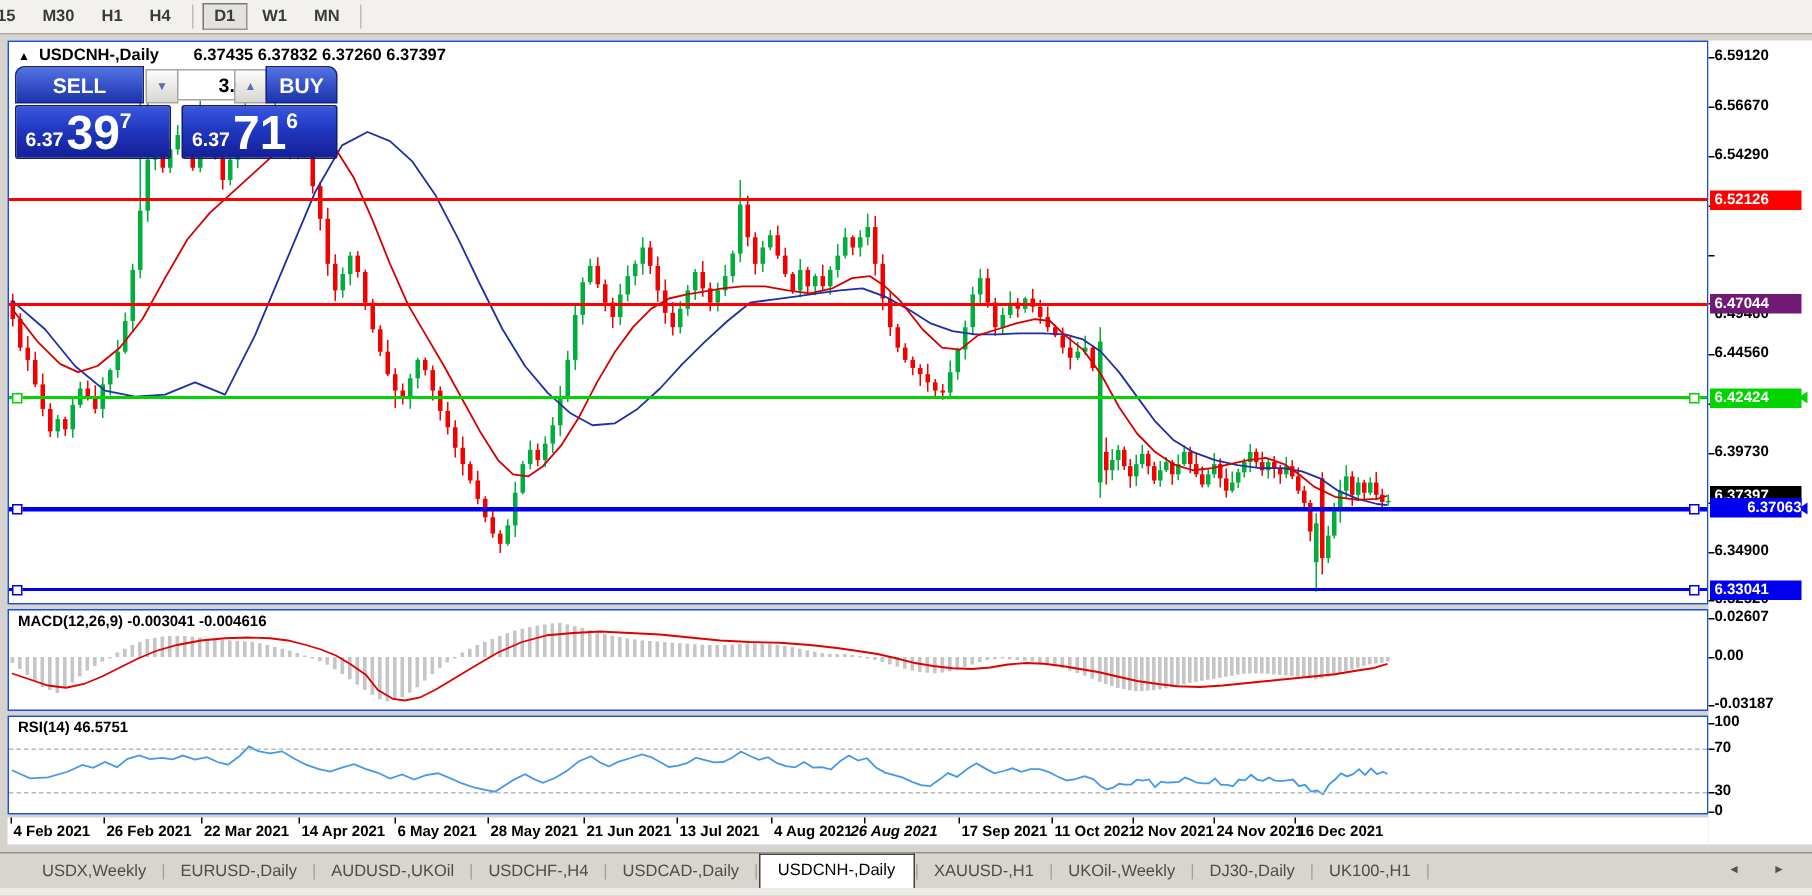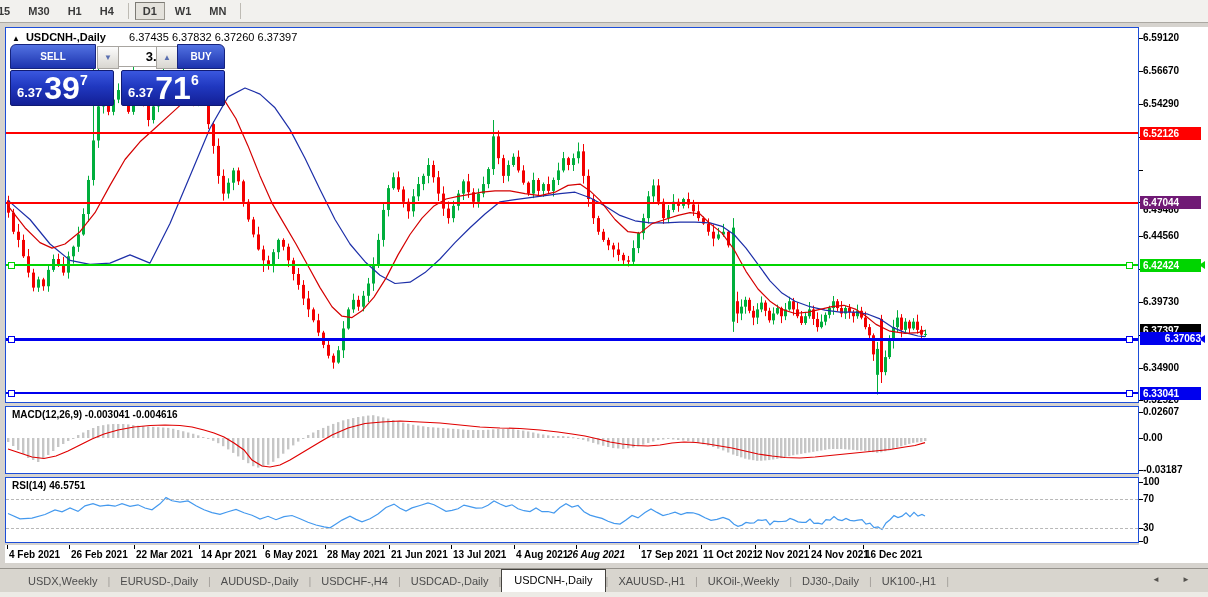--- a/index.html
+++ b/index.html
@@ -23,21 +23,21 @@
   .date-label{position:absolute;top:4px;font-size:10px;font-weight:600;color:#000;white-space:nowrap;}
   .date-tick{position:absolute;top:0;width:1px;height:4px;background:#000;}
   .edge-arrow{position:absolute;width:0;height:0;border-top:4px solid transparent;border-bottom:4px solid transparent;}
   .ind-label{position:absolute;left:6px;top:2px;font-size:10px;font-weight:600;color:#000;white-space:nowrap;}
   .rsi-level{position:absolute;left:0;width:100%;border-top:1px dashed #B8B8B8;}
   
   #chart-title{position:absolute;left:12px;top:31px;font-size:11px;font-weight:700;color:#000;white-space:nowrap;}
   #collapse-tri{font-size:8px;margin-right:6px;}
   
   #trade-panel{position:absolute;left:10px;top:44px;width:215px;height:62px;}
-  .btn-blue{background:linear-gradient(#5272E2,#1C33AE);color:#fff;font-size:10px;font-weight:700;
+  .btn-blue{background:linear-gradient(#5272E2,#1C33AE);color:#fff;font-size:14px;font-weight:700;
             border:1px solid #16247E;display:flex;align-items:center;justify-content:center;cursor:pointer;}
   #sell-btn{position:absolute;left:0;top:0;width:86px;height:25px;border-radius:6px 0 0 0;}
   #buy-btn{position:absolute;left:167px;top:0;width:48px;height:25px;border-radius:0 6px 0 0;}
   .spin-btn{position:absolute;top:2px;width:20px;height:21px;background:linear-gradient(#FCFCFC,#D8D6D0);
             border:1px solid #A8A5A0;color:#5A6FB0;font-size:8px;display:flex;align-items:center;justify-content:center;cursor:pointer;}
   #vol-input{position:absolute;left:108px;top:2px;width:52px;height:19px;border:1px solid #A8A5A0;
              font-family:"Liberation Sans",sans-serif;font-size:13px;font-weight:700;text-align:right;padding:0 6px 0 0;}
   .quote-box{position:absolute;top:26px;width:104px;height:36px;border-radius:2px;
              background:linear-gradient(#3A57DF 0%,#2038C0 45%,#131F96 100%);border:1px solid #101A72;
              color:#fff;display:flex;align-items:flex-end;padding:0 0 2px 6px;box-sizing:border-box;cursor:pointer;}
@@ -757,21 +757,21 @@
       <div class="date-tick" style="left: 750px;"></div>
       <div class="date-label" style="left: 752px;">2 Nov 2021</div>
       <div class="date-tick" style="left: 804px;"></div>
       <div class="date-label" style="left: 806px;">24 Nov 2021</div>
       <div class="date-tick" style="left: 858px;"></div>
       <div class="date-label" style="left: 860px;">16 Dec 2021</div>
     </div>
 
 <div id="chart-title">
   <span id="collapse-tri">▲</span><span>USDCNH-,Daily</span>
-  <span style="font-weight:400;margin-left:4px;padding-left:16px;">6.37435 6.37832 6.37260 6.37397</span>
+  <span style="font-weight:700;margin-left:4px;padding-left:16px;">6.37435 6.37832 6.37260 6.37397</span>
 </div>
 
 <div id="trade-panel">
   <button id="sell-btn" class="btn-blue">SELL</button>
   <span class="spin-btn" style="left:87px;">
         <span>▼</span>
       </span>
   <input id="vol-input" value="3.00" style="">
   <span class="spin-btn" style="left:146px;">
         <span>▲</span>
@@ -787,21 +787,21 @@
     <span class="q-big">71</span>
     <span class="q-sup">6</span>
   </div>
 </div>
 
 <div id="tab-bar">
       <span class="tab">USDX,Weekly</span>
       <span class="tab-sep">|</span>
       <span class="tab">EURUSD-,Daily</span>
       <span class="tab-sep">|</span>
-      <span class="tab">AUDUSD-,Daily</span>
+      <span class="tab">AUDUSD-,UKOil</span>
       <span class="tab-sep">|</span>
       <span class="tab">USDCHF-,H4</span>
       <span class="tab-sep">|</span>
       <span class="tab">USDCAD-,Daily</span>
       <span class="tab-sep">|</span>
       <span class="tab active">USDCNH-,Daily</span>
       <span class="tab-sep">|</span>
       <span class="tab">XAUUSD-,H1</span>
       <span class="tab-sep">|</span>
       <span class="tab">UKOil-,Weekly</span>

